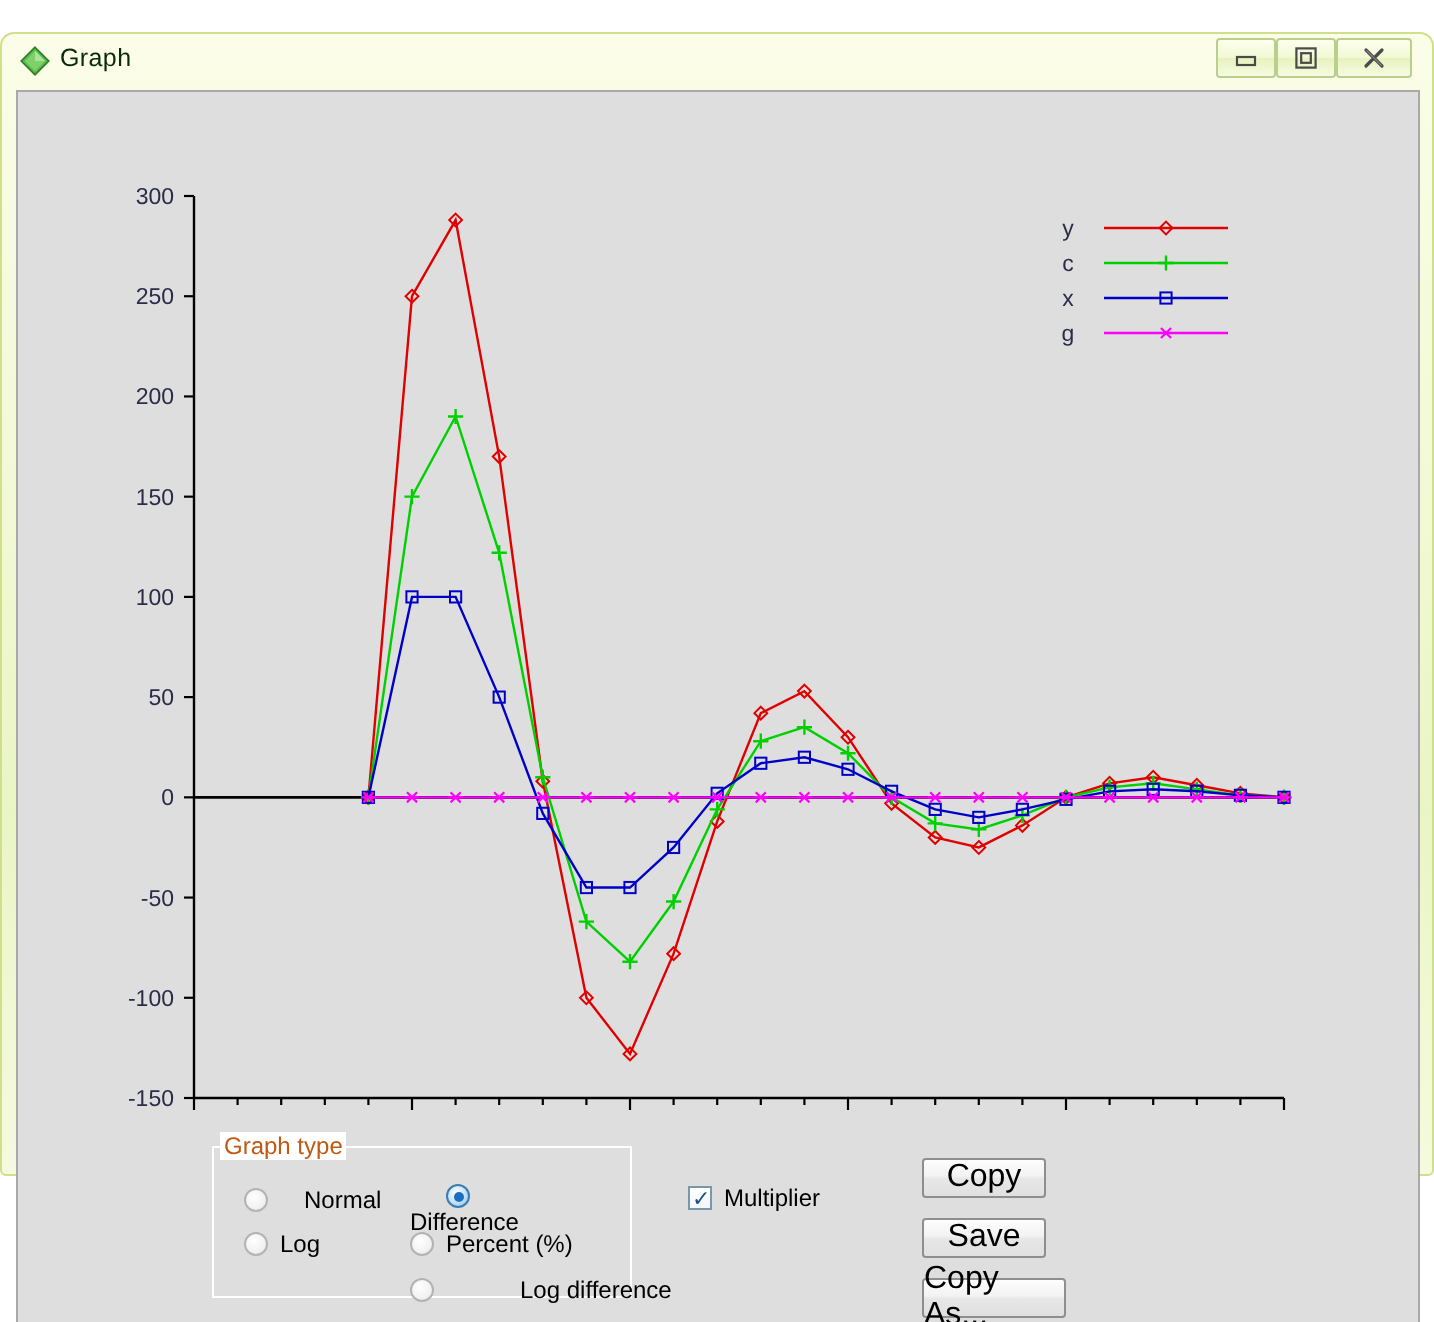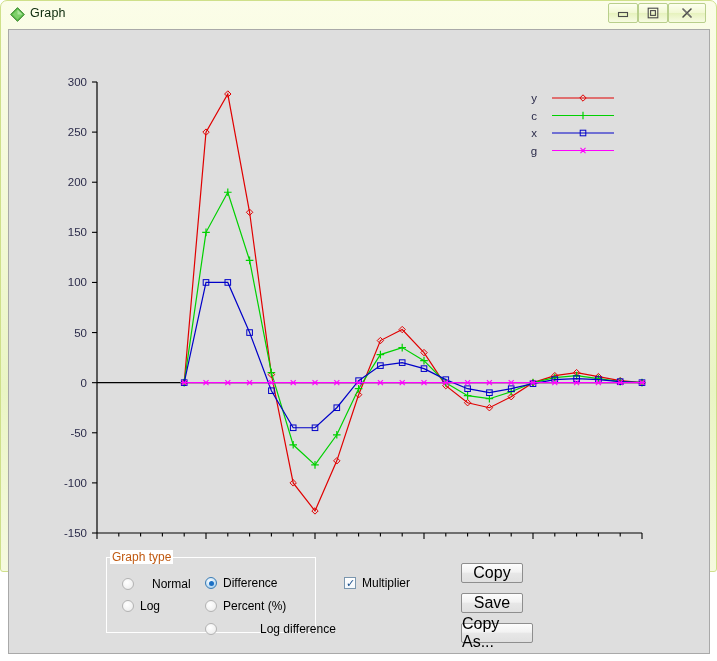--- a/index.html
+++ b/index.html
@@ -4,21 +4,21 @@
 <title>Graph</title>
 <style>
   html,body{margin:0;padding:0;}
   body{
     width:717px;height:661px;overflow:hidden;
     font-family:"Liberation Sans", sans-serif;
     background:#ffffff;
   }
   
   #window{
-    position:absolute;left:0;top:0;width:717px;height:572px;
+    position:absolute;left:0;top:16px;width:717px;height:572px;
     box-sizing:border-box;
     background:linear-gradient(180deg,#fbfde8 0%,#f3f9d6 38%,#eaf5c4 68%,#f6fadf 100%);
     border:1px solid #cfe08a;
     border-radius:7px 7px 3px 3px;
   }
   #titlebar{
     position:absolute;left:0;top:0;width:717px;height:27px;
   }
   #title-icon{
     position:absolute;left:9px;top:6px;width:15px;height:15px;
@@ -539,21 +539,21 @@
 
       <div class="radio-row" style="left:113px;top:42px;gap:12px;">
         <span class="radio"></span>
         <span>Normal</span>
       </div>
       <div class="radio-row" style="left:113px;top:64px;align-items:center;">
         <span class="radio"></span>
         <span>Log</span>
       </div>
 
-      <div class="radio-row" style="left:196px;top:41px;">
+      <div class="radio-row" style="left:196px;top:41px;flex-direction:column;">
         <span class="radio checked"></span>
         <span>Difference</span>
       </div>
       <div class="radio-row" style="left:196px;top:64px;">
         <span class="radio"></span>
         <span>Percent (%)</span>
       </div>
       <div class="radio-row" style="left:196px;top:87px;gap:37px;">
         <span class="radio"></span>
         <span>Log difference</span>

